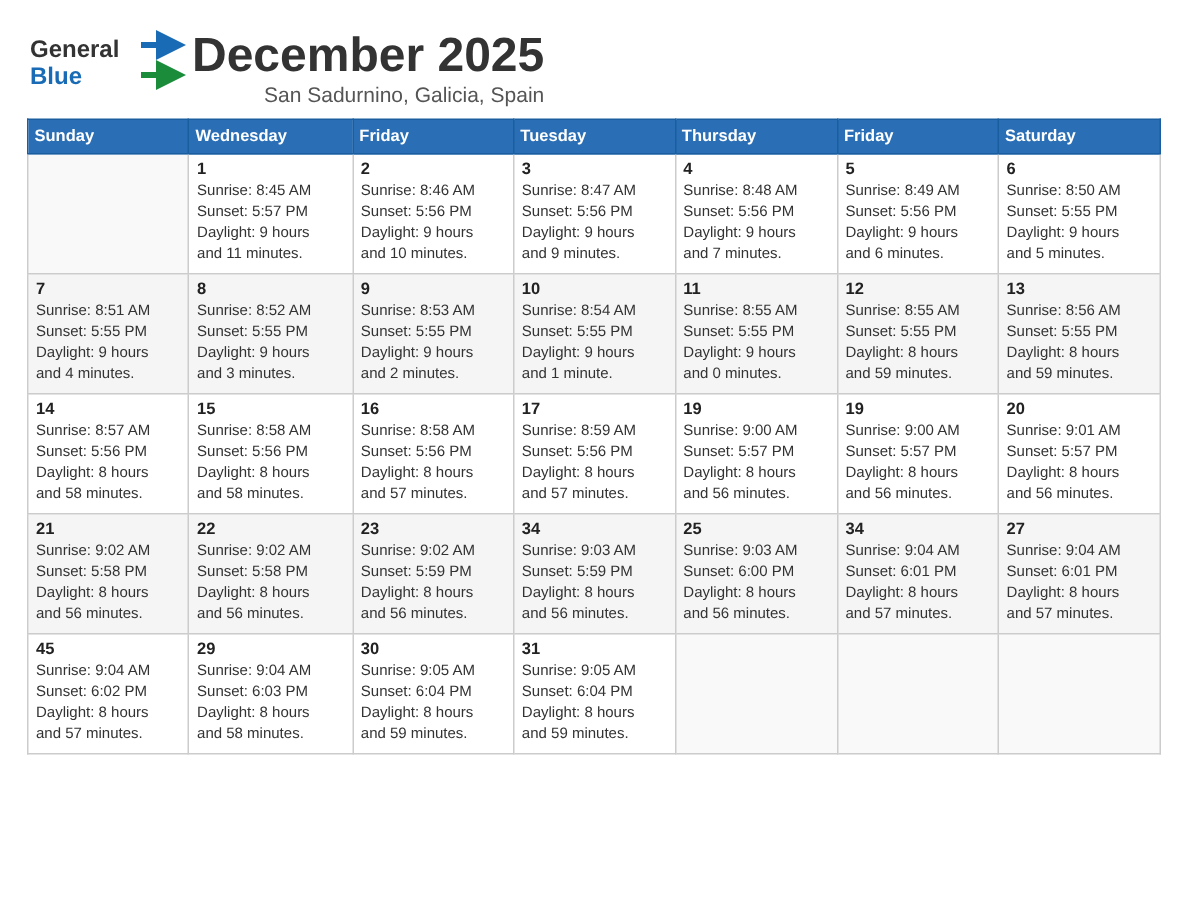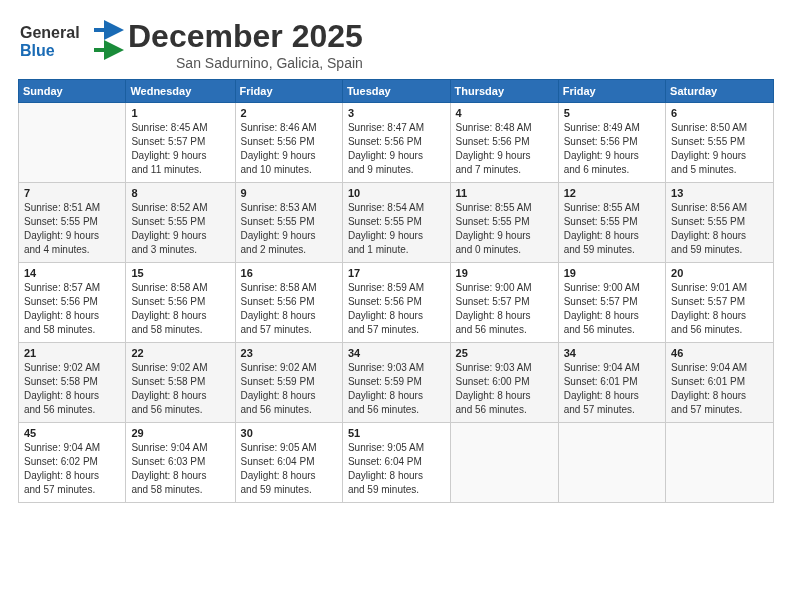--- a/index.html
+++ b/index.html
@@ -218,39 +218,39 @@
           </td>
           <td>
             <div class="day-number">25</div>
             <div class="day-info">Sunrise: 9:03 AM<br>Sunset: 6:00 PM<br>Daylight: 8 hours<br>and 56 minutes.</div>
           </td>
           <td>
             <div class="day-number">34</div>
             <div class="day-info">Sunrise: 9:04 AM<br>Sunset: 6:01 PM<br>Daylight: 8 hours<br>and 57 minutes.</div>
           </td>
           <td>
-            <div class="day-number">46</div>
+            <div class="day-number">27</div>
             <div class="day-info">Sunrise: 9:04 AM<br>Sunset: 6:01 PM<br>Daylight: 8 hours<br>and 57 minutes.</div>
           </td>
         </tr>
         <tr>
           <td>
             <div class="day-number">45</div>
             <div class="day-info">Sunrise: 9:04 AM<br>Sunset: 6:02 PM<br>Daylight: 8 hours<br>and 57 minutes.</div>
           </td>
           <td>
             <div class="day-number">29</div>
             <div class="day-info">Sunrise: 9:04 AM<br>Sunset: 6:03 PM<br>Daylight: 8 hours<br>and 58 minutes.</div>
           </td>
           <td>
             <div class="day-number">30</div>
             <div class="day-info">Sunrise: 9:05 AM<br>Sunset: 6:04 PM<br>Daylight: 8 hours<br>and 59 minutes.</div>
           </td>
           <td>
-            <div class="day-number">51</div>
+            <div class="day-number">31</div>
             <div class="day-info">Sunrise: 9:05 AM<br>Sunset: 6:04 PM<br>Daylight: 8 hours<br>and 59 minutes.</div>
           </td>
           <td class="empty-cell"></td>
           <td class="empty-cell"></td>
           <td class="empty-cell"></td>
         </tr>
       </tbody>
   </table>
 </div>
 

